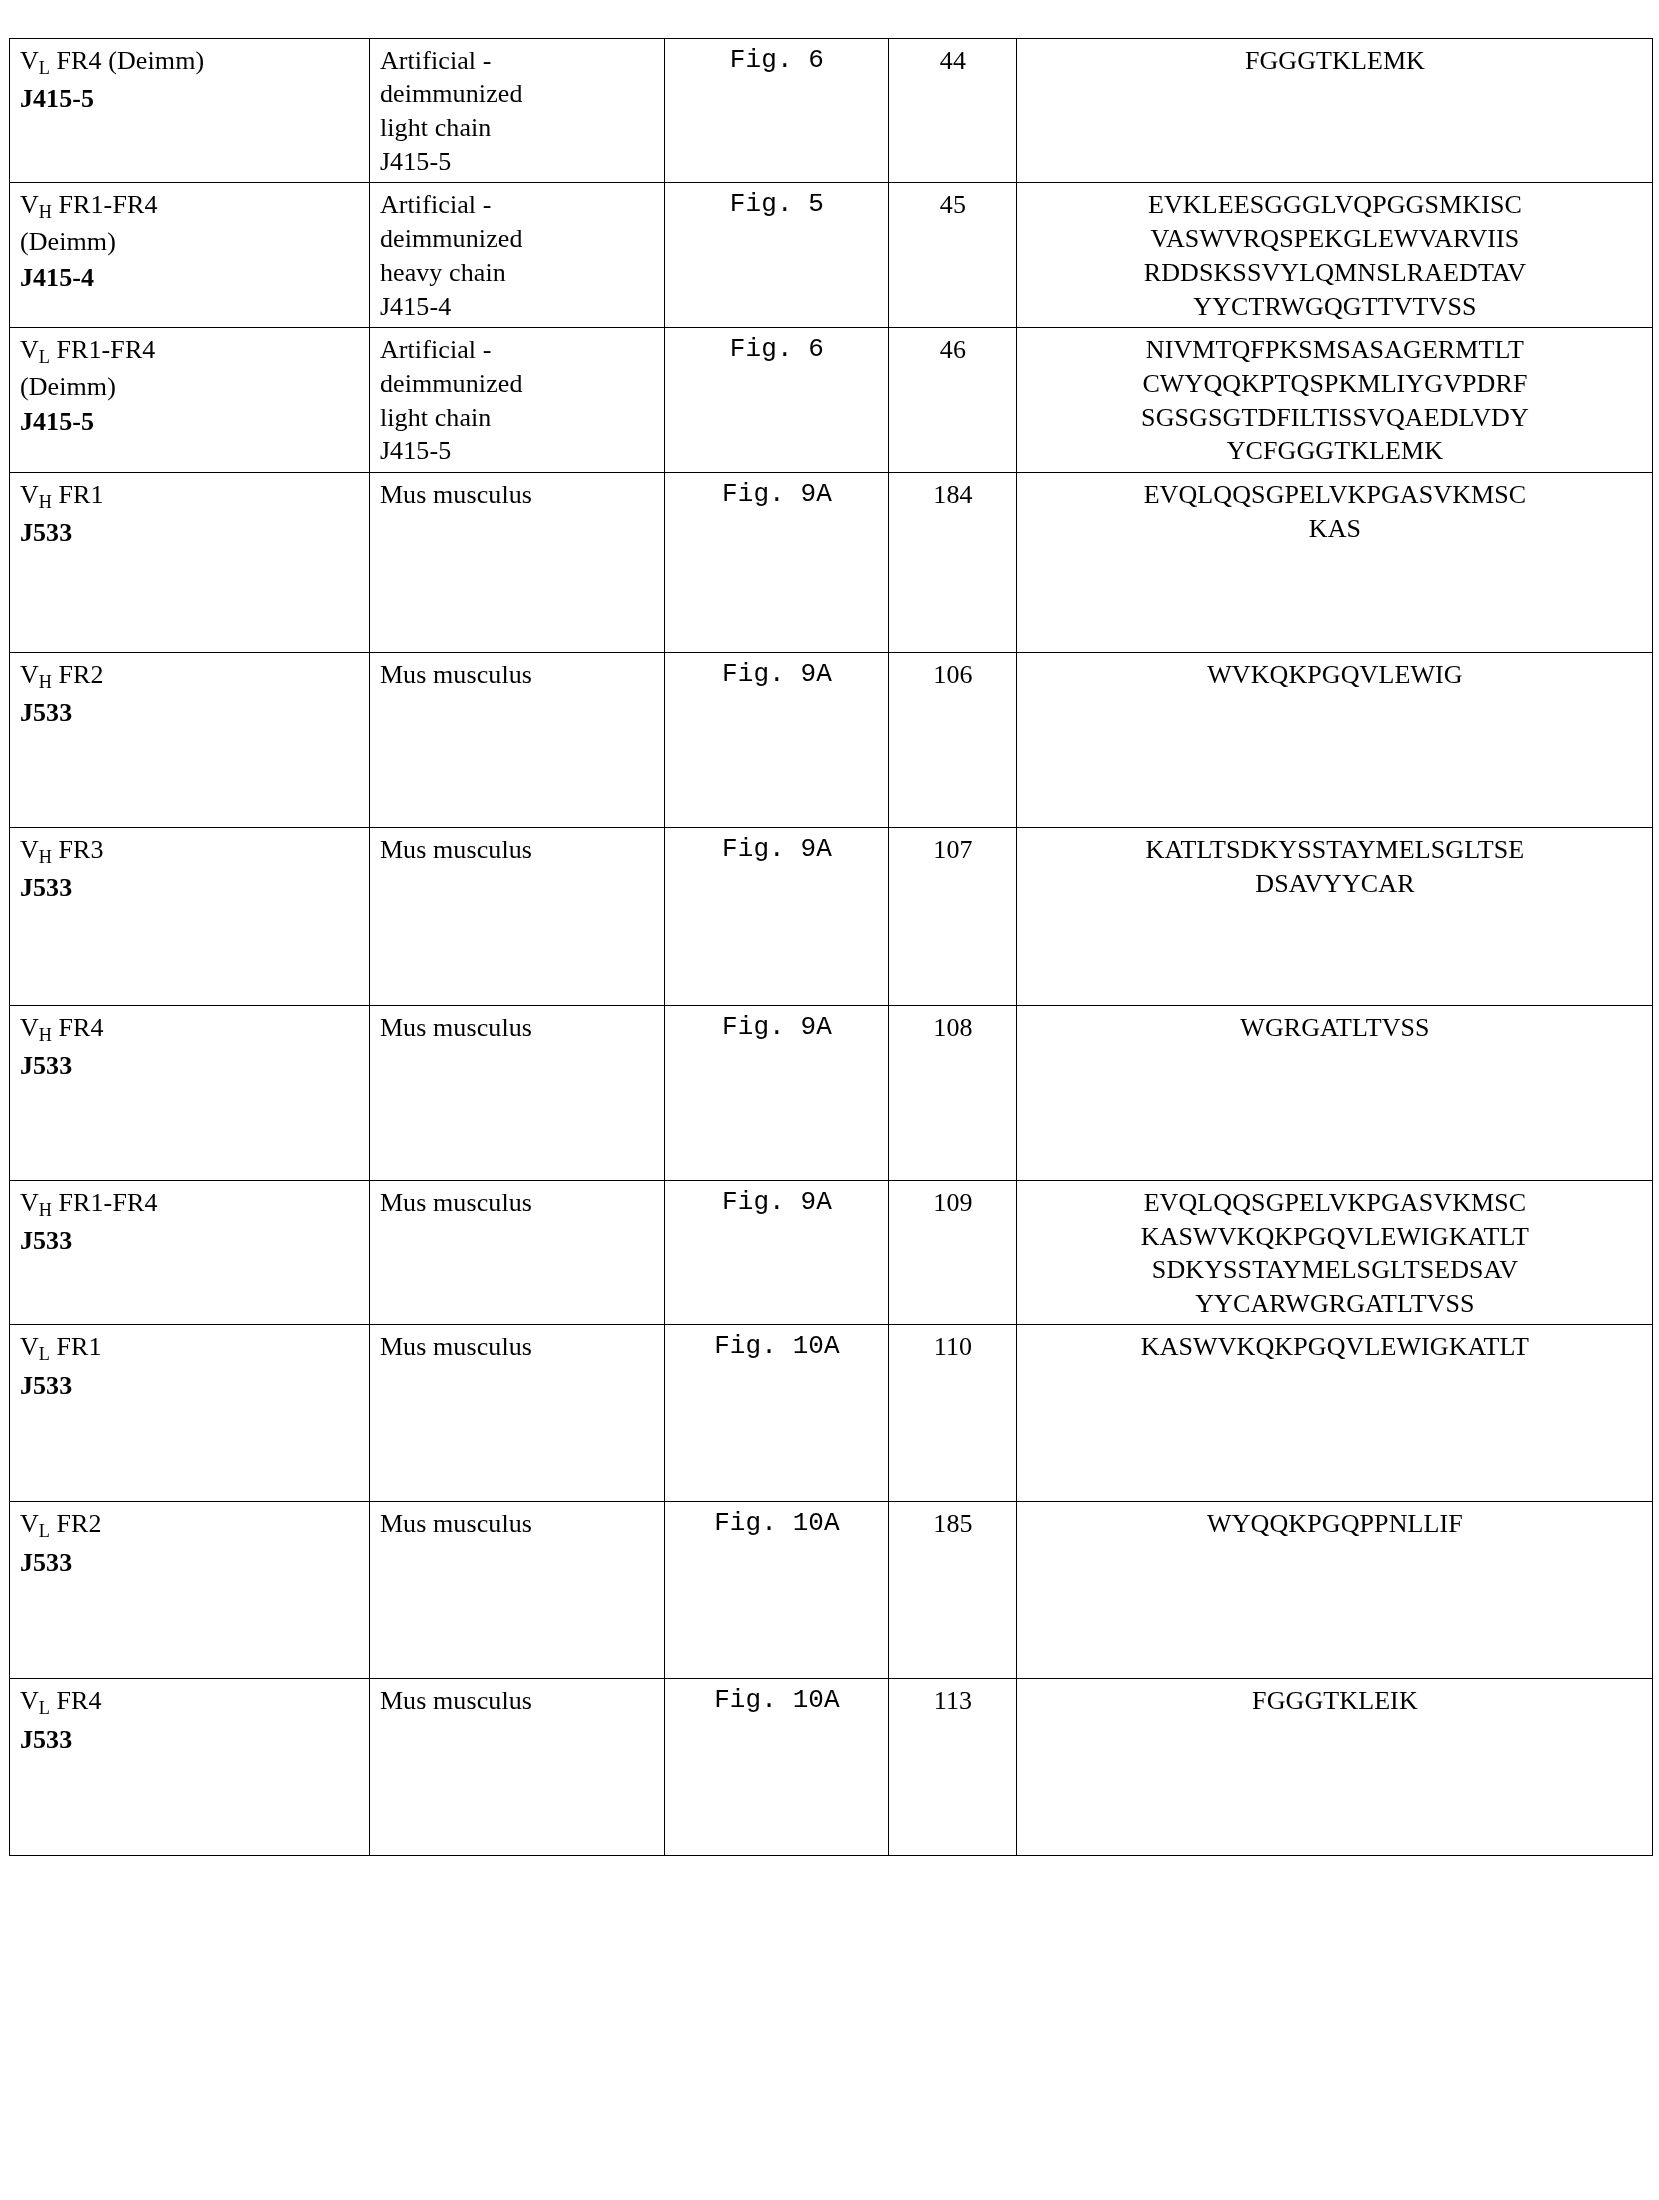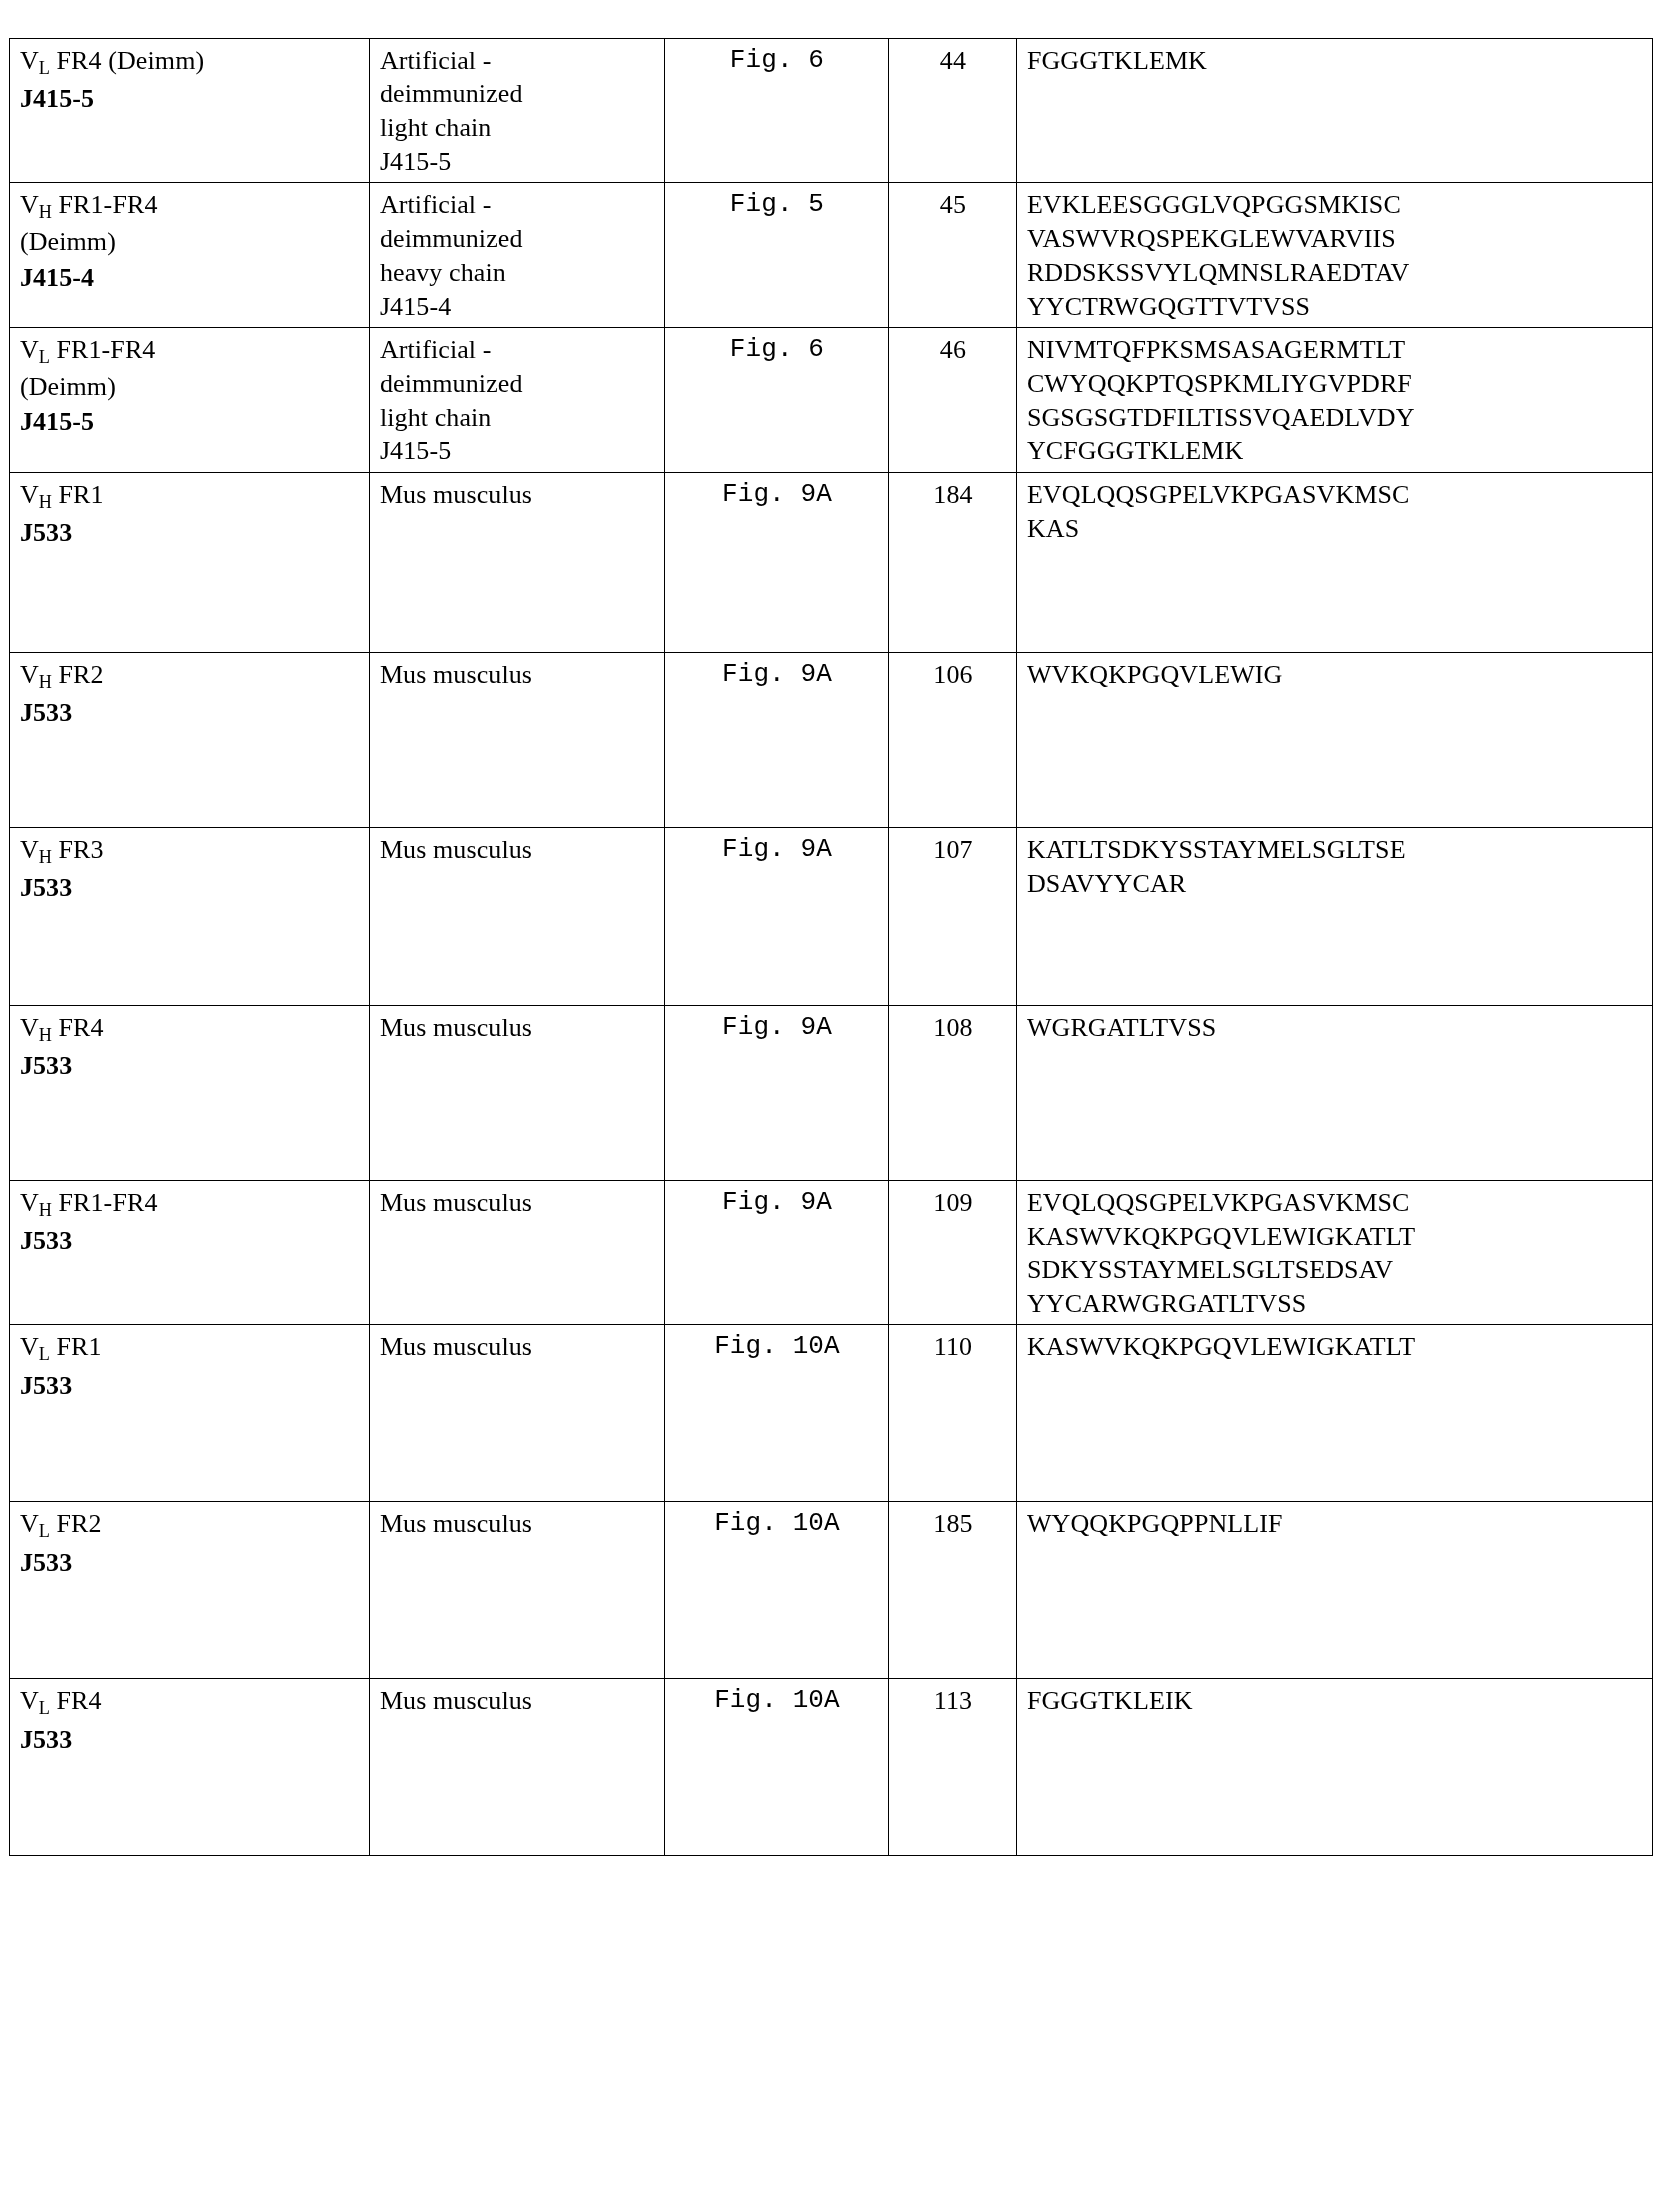--- a/index.html
+++ b/index.html
@@ -70,20 +70,21 @@
     vertical-align: -0.28em;
     letter-spacing: 0;
   }
   .source-text {
     display: block;
     white-space: pre-line;
   }
   .seq-text {
     display: block;
     white-space: pre-line;
+    text-align: center;
   }
 </style>
 </head>
 <body>
 
 <div id="sheet">
   <table class="seq-table">
     <colgroup>
       <col class="c-region">
       <col class="c-source">

